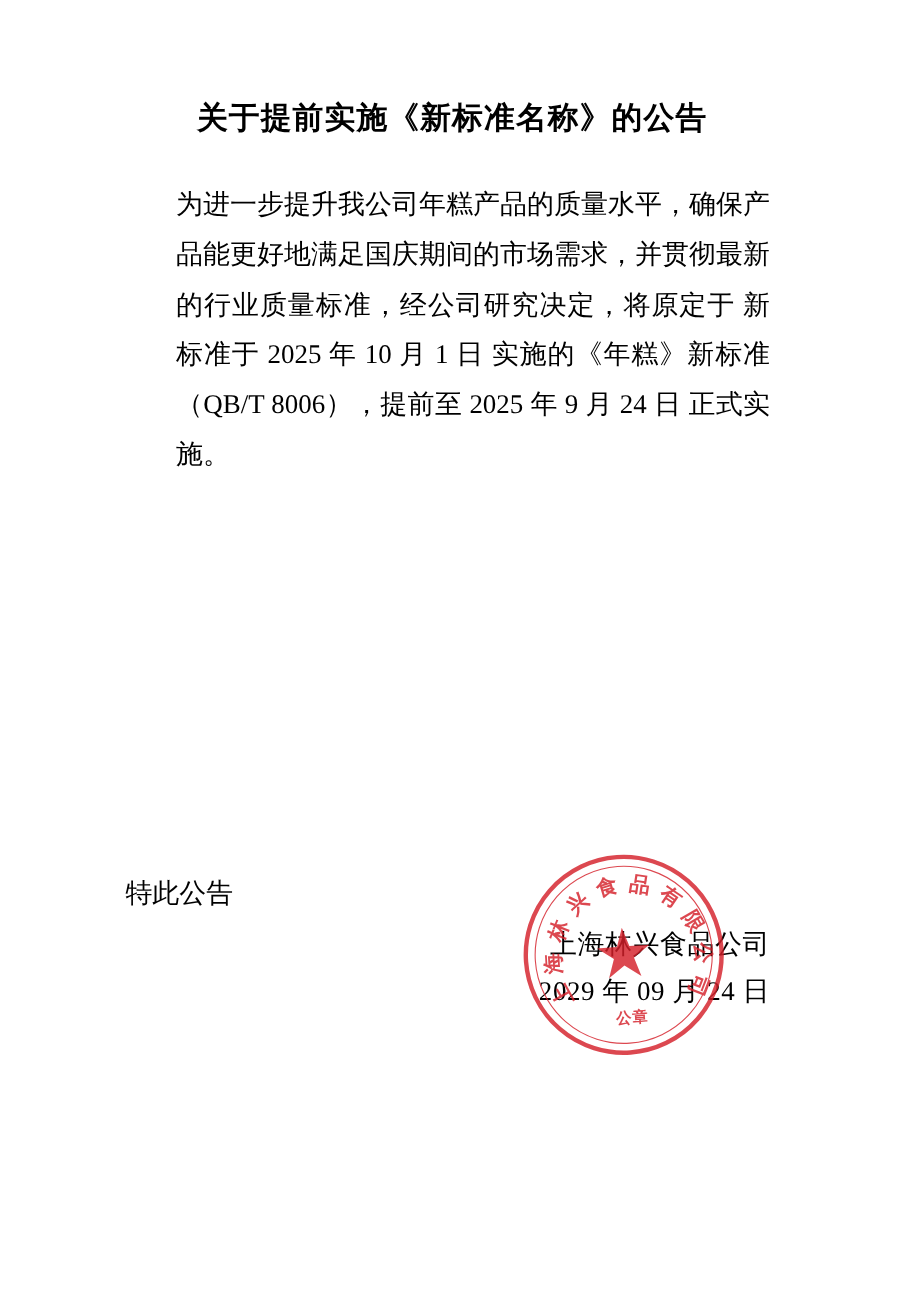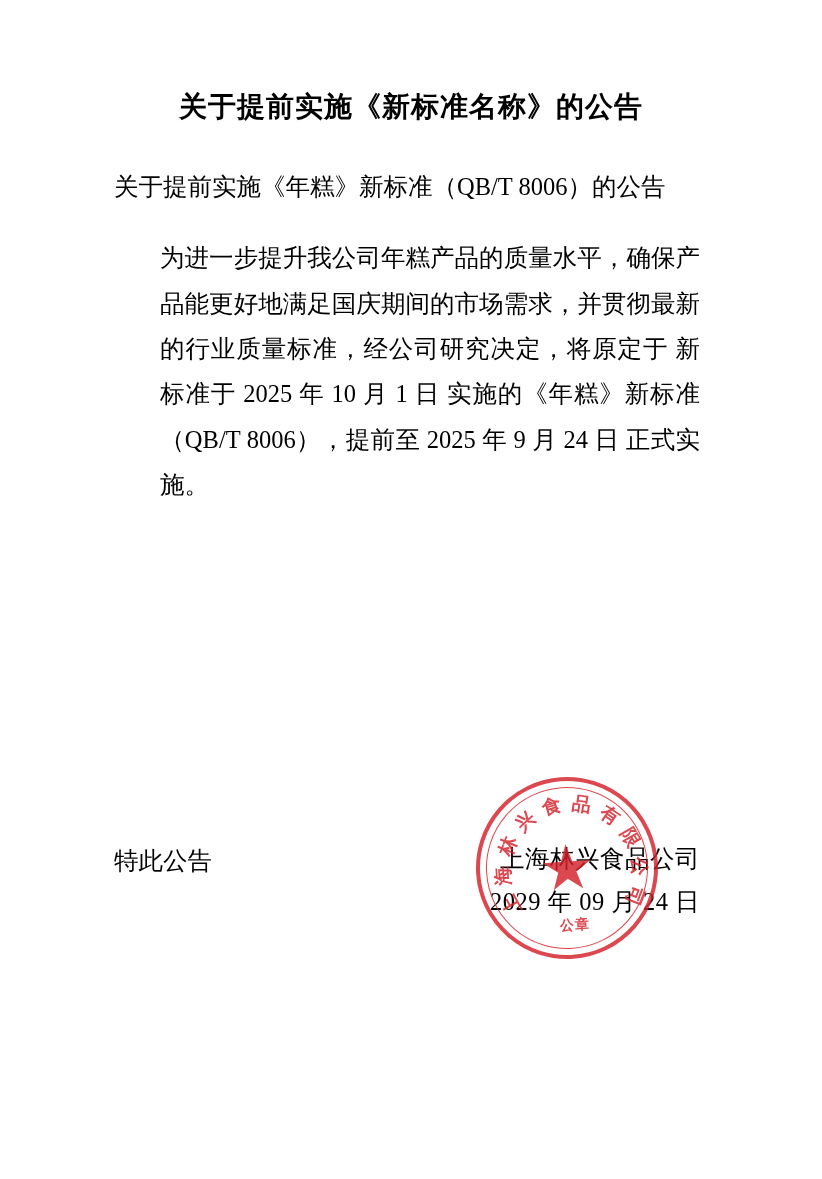--- a/index.html
+++ b/index.html
@@ -55,21 +55,20 @@
   .para-main {
     margin-bottom: 0;
     margin-left: 46px;
   }
   .notice-line {
     position: absolute;
     left: 114px;
     top: 793px;
     font-size: 24.5px;
     line-height: 1.6;
-    margin-top: 48px;
   }
   .sign-block {
     position: absolute;
     right: 122px;
     top: 838px;
     width: 300px;
     text-align: right;
     font-size: 24.5px;
     line-height: 1.75;
   }
@@ -140,21 +139,20 @@
   }
 </style>
 </head>
 <body>
 
 <div class="page">
 
   <div class="doc-title">关于提前实施《新标准名称》的公告</div>
 
   <div class="body-block">
-    <p class="para tight">关于提前实施《年糕》新标准（QB/T 8006）的公告</p>
     <p class="para para-main">为进一步提升我公司年糕产品的质量水平，确保产品能更好地满足国庆期间的市场需求，并贯彻最新的行业质量标准，经公司研究决定，将原定于 新标准于 2025 年 10 月 1 日 实施的《年糕》新标准（QB/T 8006），提前至 2025 年 9 月 24 日 正式实施。</p>
   </div>
 
   <div class="notice-line">特此公告</div>
 
   <div class="sign-block">
     <div class="sign-line">上海林兴食品公司</div>
     <div class="sign-line">2029 年 09 月 24 日</div>
   </div>
 

